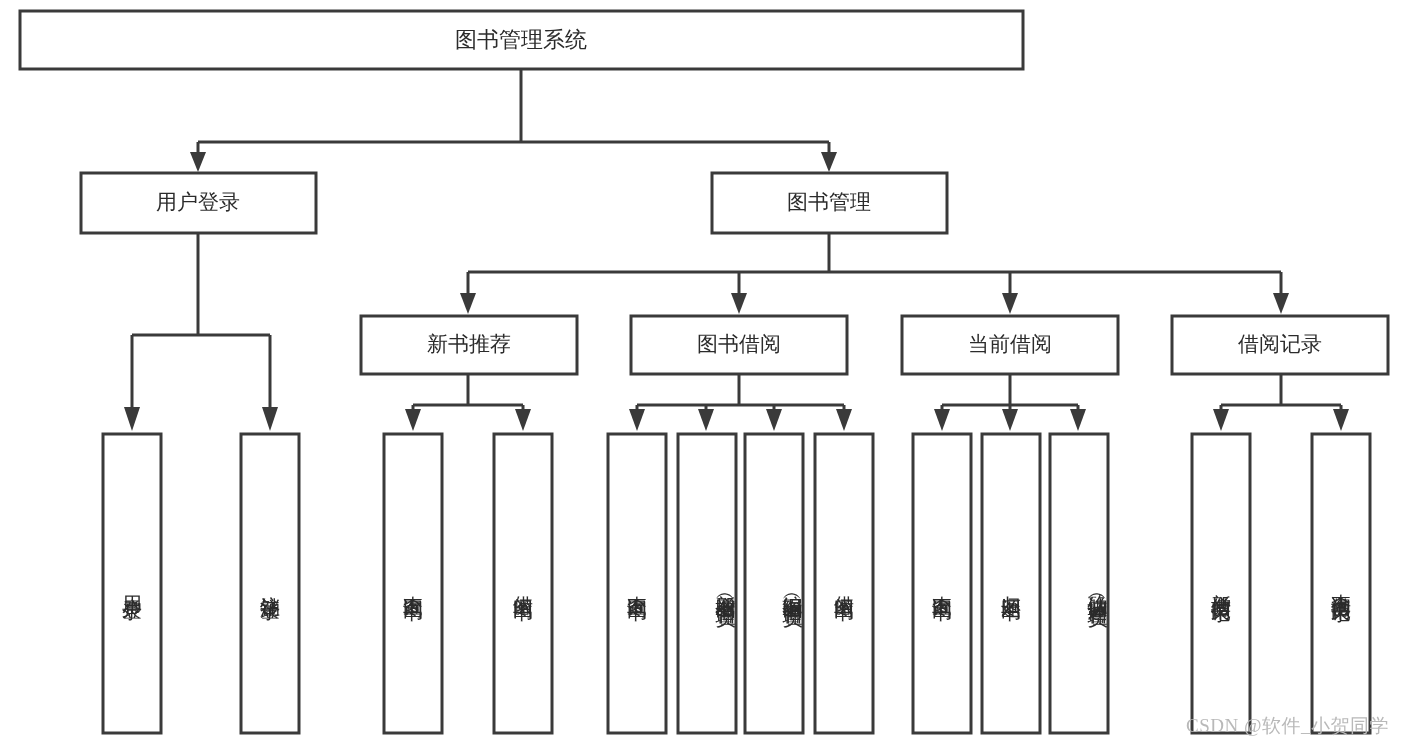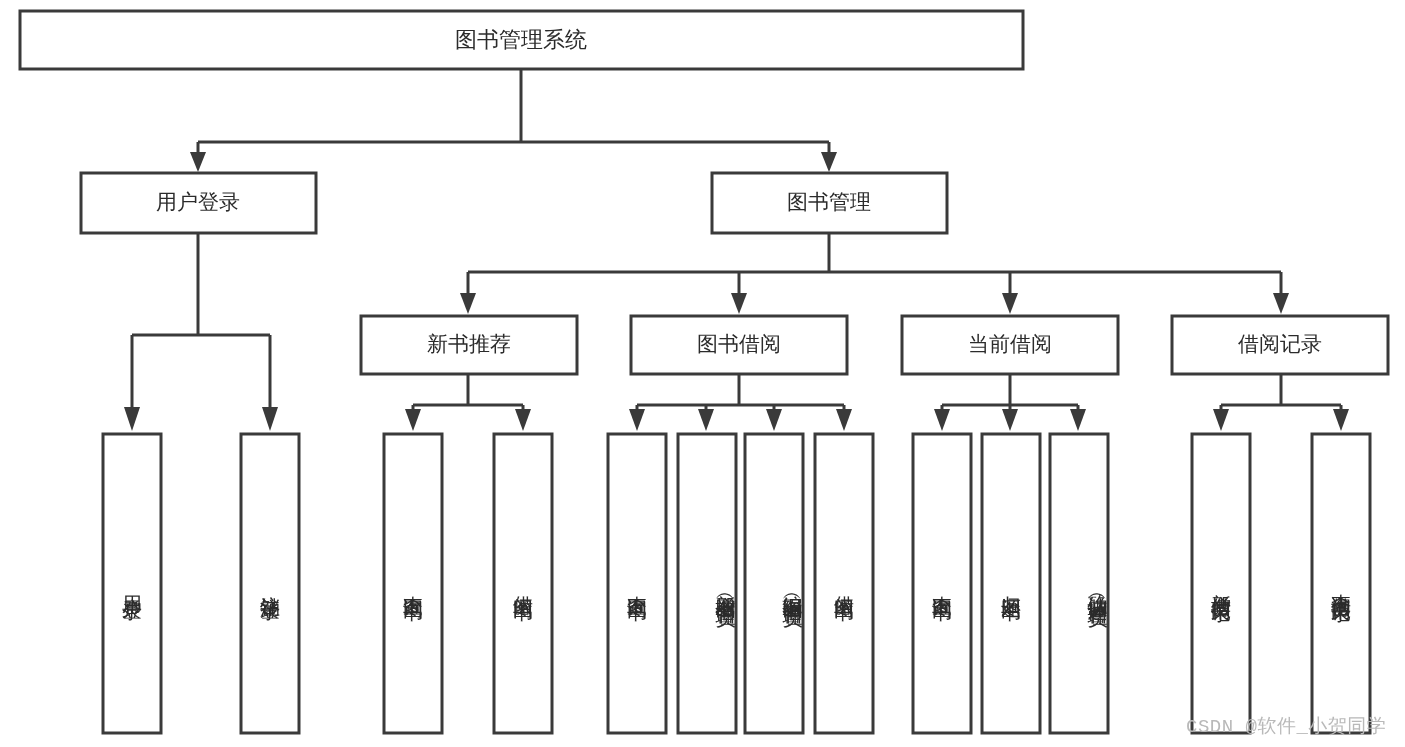--- a/index.html
+++ b/index.html
@@ -67,21 +67,21 @@
     text-orientation: upright;
     letter-spacing: 2px;
     white-space: nowrap;
     display: flex;
     align-items: center;
     justify-content: center;
     pointer-events: none;
   }
   .watermark {
     position: absolute;
-    font-family: Liberation Mono, monospace;
+    font-family: Liberation Serif, serif;
     font-size: 19px;
     color: #b9b9b9;
     left: 1186px;
     top: 713px;
     white-space: nowrap;
     letter-spacing: 0.5px;
   }
 </style>
 </head>
 <body>

